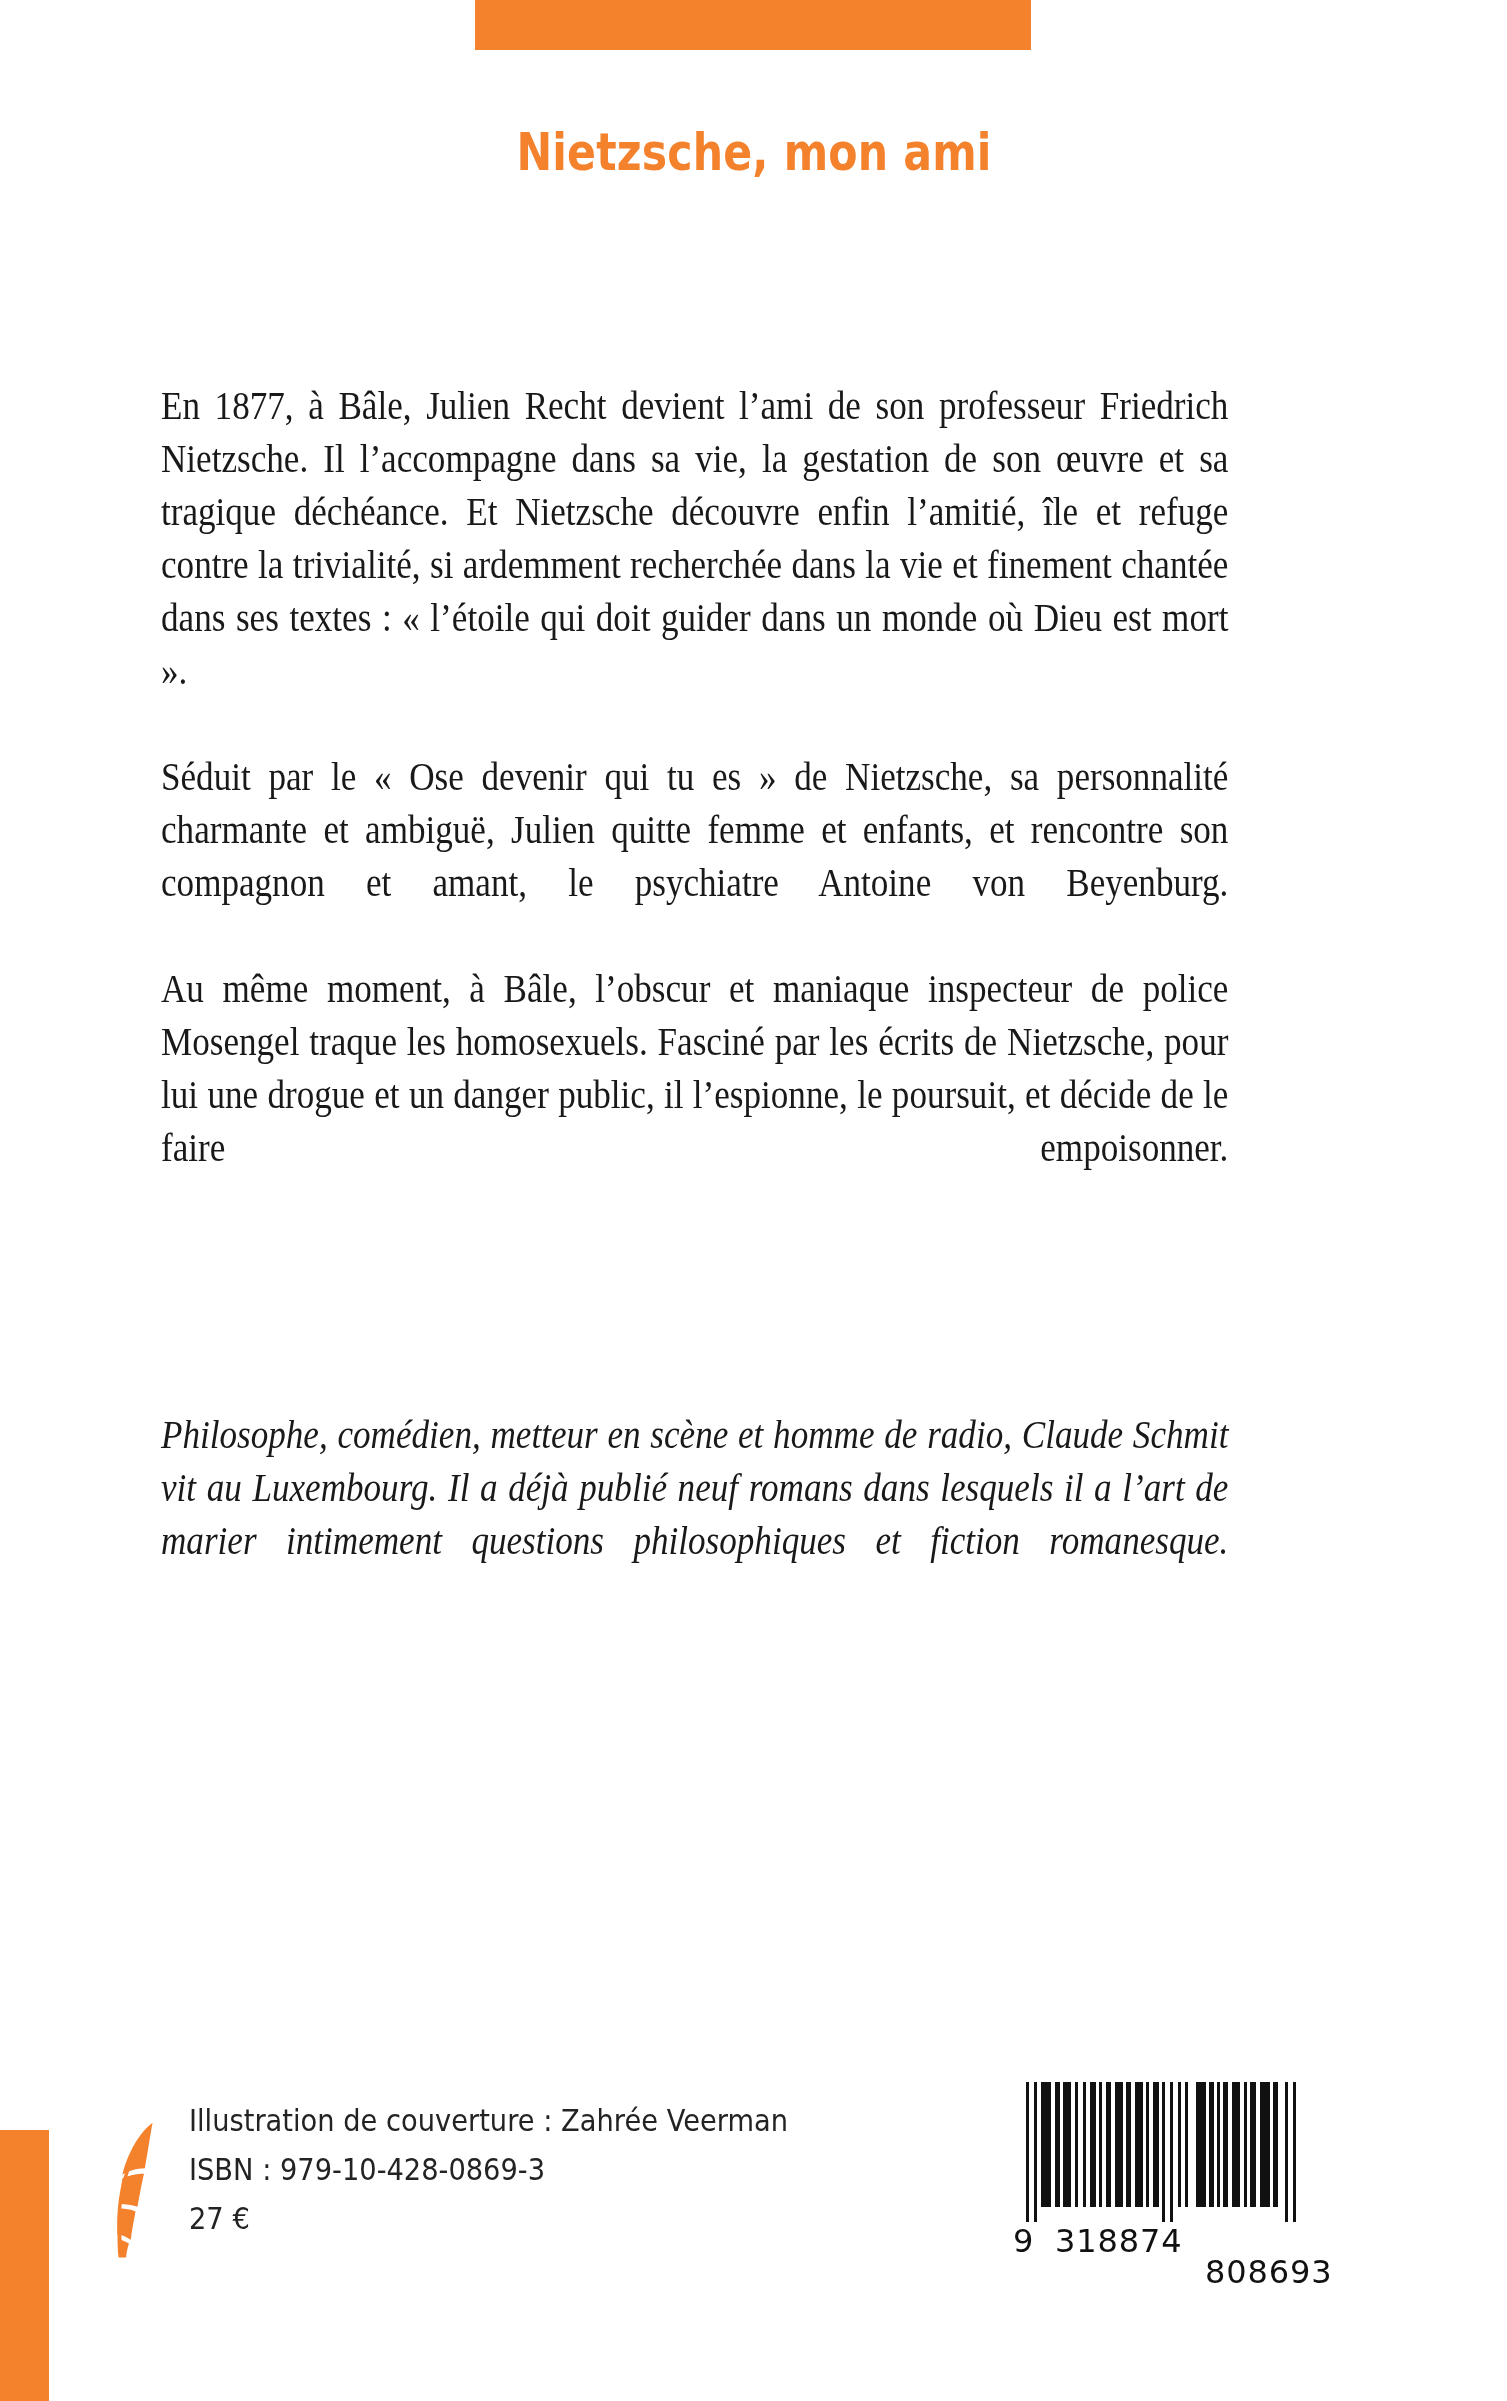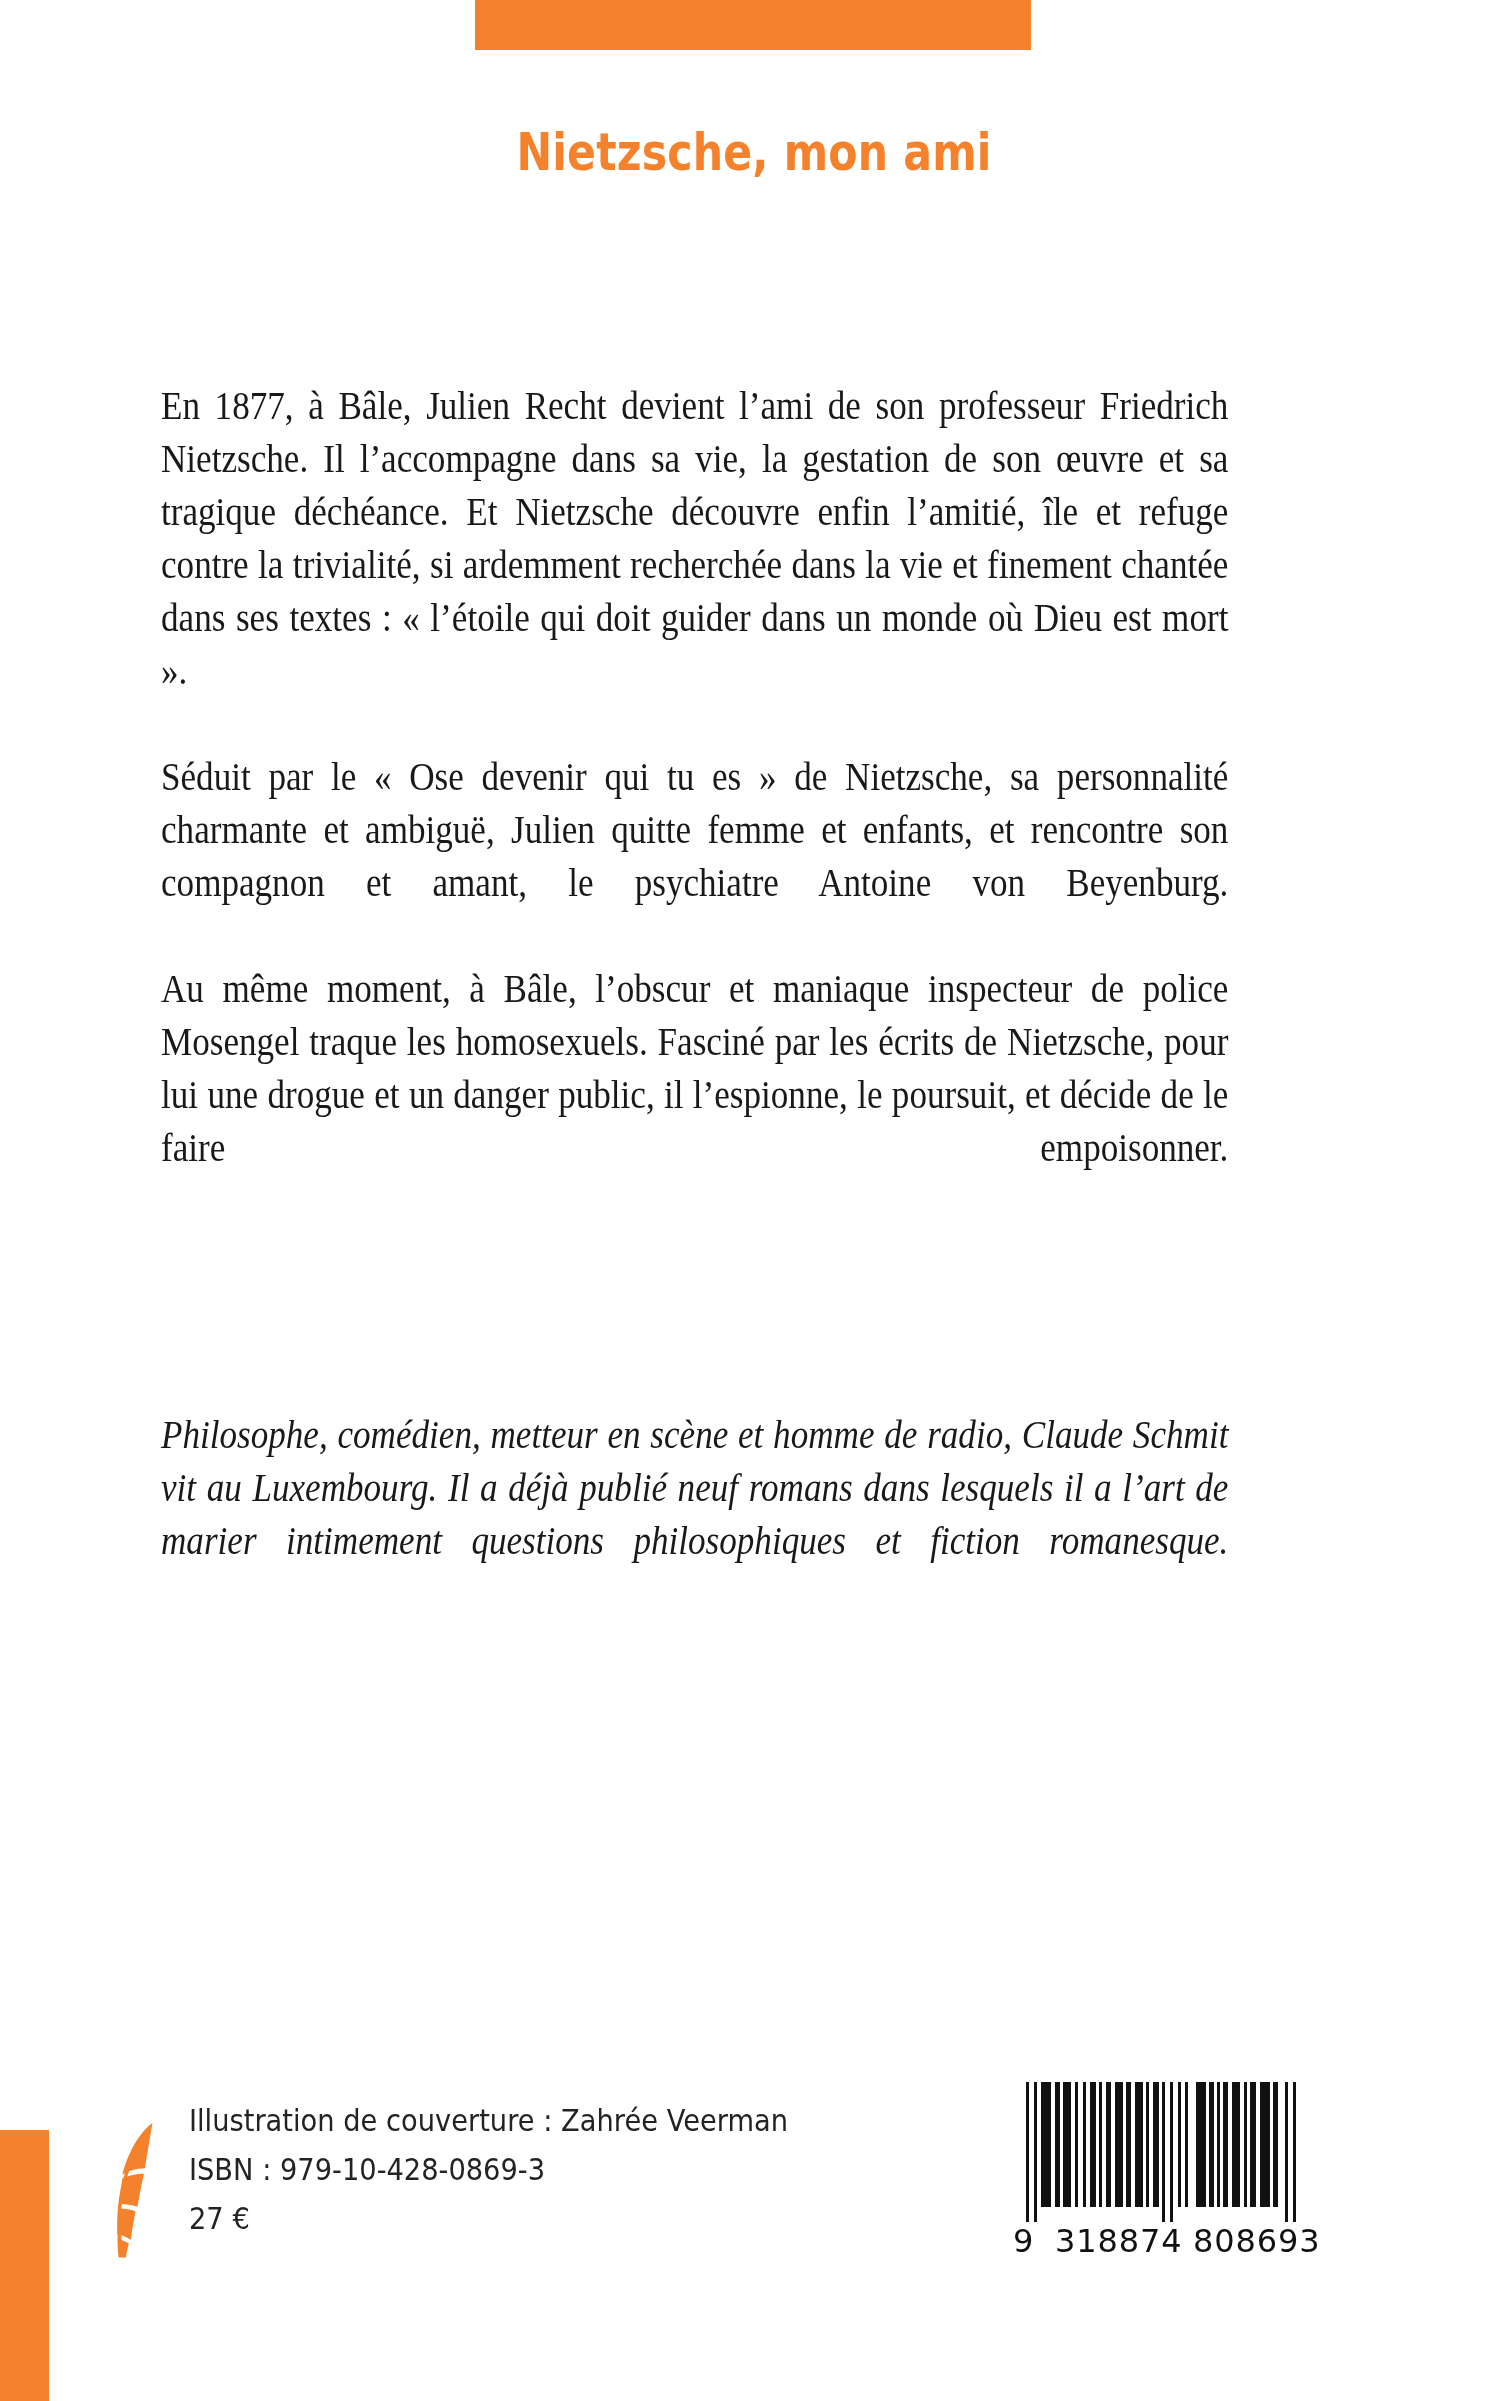--- a/index.html
+++ b/index.html
@@ -151,21 +151,21 @@
     height: 38px;
     margin-top: 15px;
     font-family: "DejaVu Sans", sans-serif;
     font-size: 32px;
     color: #111111;
     letter-spacing: 0.9px;
   }
   #barcode-digits span { position: absolute; top: 0; }
   #bc-d1 { left: 1.9px; }
   #bc-d2 { left: 44px; }
-  #bc-d3 { left: 182px; }
+  #bc-d3 { left: 194px; margin-top: 31px; }
 </style>
 </head>
 <body>
 
 <div id="top-bar"></div>
 <div id="corner-block"></div>
 
 <div id="title">Nietzsche, mon ami</div>
 
 <div id="blurb">

